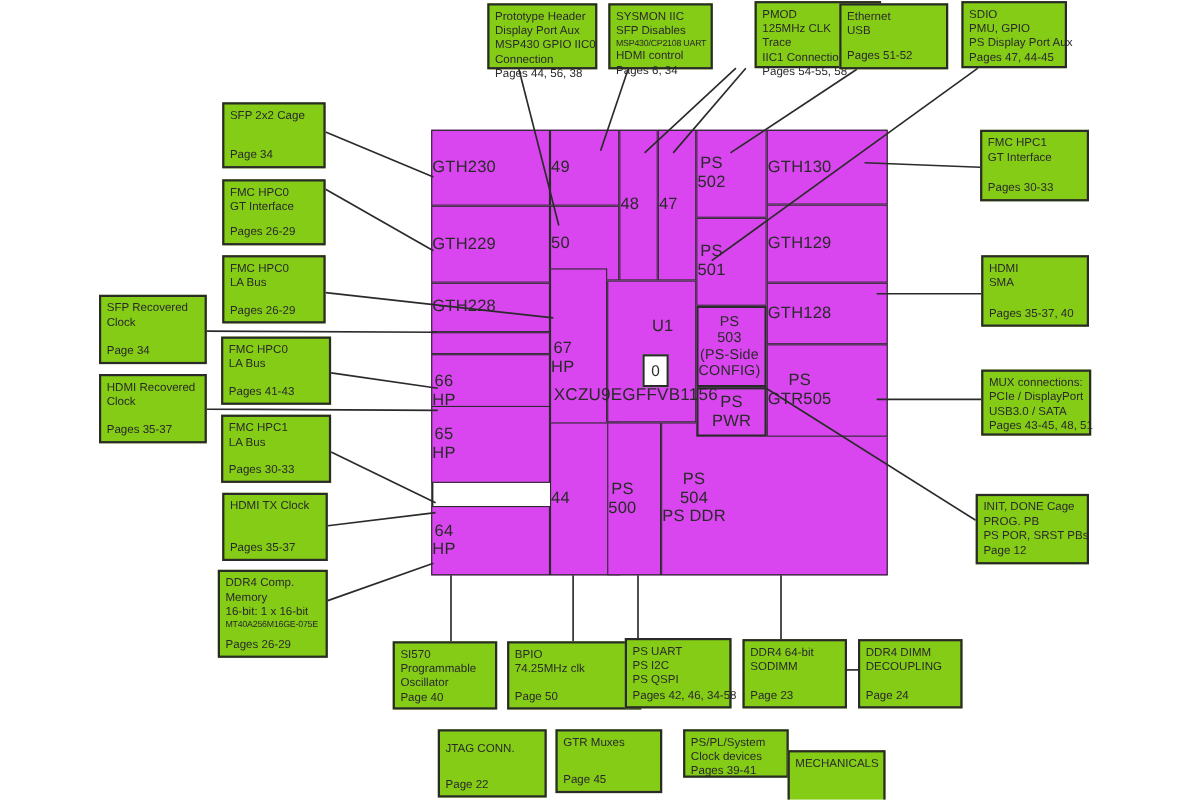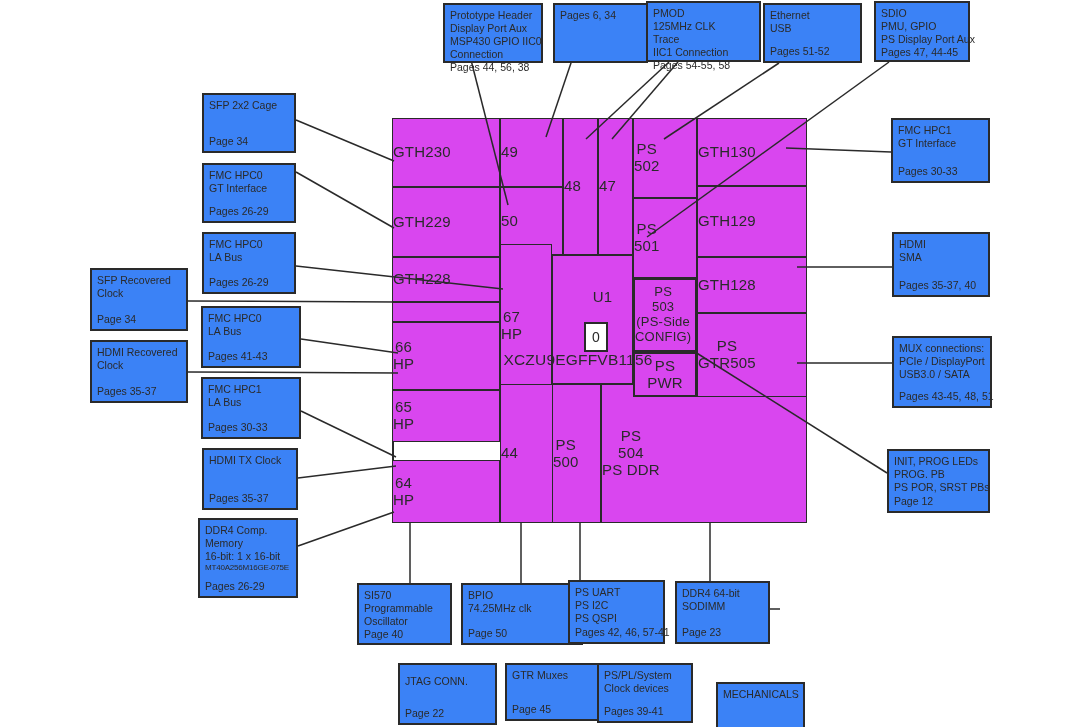--- a/index.html
+++ b/index.html
@@ -21,21 +21,21 @@
   .config-box{
     position:absolute;border:2px solid var(--ink);box-sizing:border-box;background:#fff;
     display:flex;align-items:center;justify-content:center;font-size:14px;
   }
   .part-number{position:absolute;font-size:15.5px;text-align:center;letter-spacing:.2px;}
   
   .overlay{position:absolute;left:0;top:0;pointer-events:none;}
   .overlay line{stroke:var(--ink);stroke-width:1.5;}
   
   .callout{
-    position:absolute;border:2px solid var(--ink);box-sizing:border-box;background:#3b82f6;
+    position:absolute;border:2px solid var(--ink);box-sizing:border-box;background:#84cc16;
     display:flex;flex-direction:column;justify-content:space-between;
     padding:4px 5px 3px 5px;font-size:10.5px;line-height:1.24;
   }
   .callout .ln{white-space:nowrap;}
   .callout .ln.sm{font-size:8px;letter-spacing:-.2px;}
   .c-pages{white-space:nowrap;}
 </style>
 </head>
 <body>
 
@@ -50,21 +50,21 @@
       <span class="bank-label">GTH229</span>
     </div>
   <div class="cell" style="left:392px;top:257px;width:108px;height:45px">
       <span class="bank-label">GTH228</span>
     </div>
   <div class="cell" style="left:392px;top:302px;width:108px;height:20px"></div>
   <div class="cell" style="left:392px;top:322px;width:108px;height:68px">
       <span class="bank-label">66
 HP</span>
     </div>
-  <div class="cell" style="left:392px;top:390px;width:108px;height:52px">
+  <div class="cell" style="left:392px;top:369px;width:108px;height:70px">
       <span class="bank-label">65
 HP</span>
     </div>
   <div class="cell" style="left:392px;top:460px;width:108px;height:63px">
       <span class="bank-label">64
 HP</span>
     </div>
 
   <div class="cell" style="left:500px;top:118px;width:63px;height:69px">
       <span class="bank-label">49</span>
@@ -173,24 +173,30 @@
     <div>
       <div class="ln">Prototype Header</div>
       <div class="ln">Display Port Aux</div>
       <div class="ln">MSP430 GPIO IIC0</div>
       <div class="ln">Connection</div>
     </div>
     <div class="c-pages">Pages 44, 56, 38</div>
   </div>
 
   <div class="callout" style="left:553px;top:3px;width:95px;height:60px">
+    <div>
+      <div class="ln">SYSMON IIC</div>
+      <div class="ln">SFP Disables</div>
+      <div class="ln sm">MSP430/CP2108 UART</div>
+      <div class="ln">HDMI control</div>
+    </div>
     <div class="c-pages">Pages 6, 34</div>
   </div>
 
-  <div class="callout" style="left:646px;top:1px;width:115px;height:61px">
+  <div class="callout" style="left:686px;top:1px;width:115px;height:61px">
     <div>
       <div class="ln">PMOD</div>
       <div class="ln">125MHz CLK</div>
       <div class="ln">Trace</div>
       <div class="ln">IIC1 Connection</div>
     </div>
     <div class="c-pages">Pages 54-55, 58</div>
   </div>
 
   <div class="callout" style="left:763px;top:3px;width:99px;height:60px">
@@ -291,32 +297,32 @@
   </div>
 
   <div class="callout" style="left:892px;top:232px;width:98px;height:65px">
     <div>
       <div class="ln">HDMI</div>
       <div class="ln">SMA</div>
     </div>
     <div class="c-pages">Pages 35-37, 40</div>
   </div>
 
-  <div class="callout" style="left:892px;top:336px;width:100px;height:72px">
+  <div class="callout" style="left:892px;top:336px;width:100px;height:60px">
     <div>
       <div class="ln">MUX connections:</div>
       <div class="ln">PCIe / DisplayPort</div>
       <div class="ln">USB3.0 / SATA</div>
     </div>
     <div class="c-pages">Pages 43-45, 48, 51</div>
   </div>
 
   <div class="callout" style="left:887px;top:449px;width:103px;height:64px">
     <div>
-      <div class="ln">INIT, PROG LEDs</div>
+      <div class="ln">INIT, DONE Cage</div>
       <div class="ln">PROG. PB</div>
       <div class="ln">PS POR, SRST PBs</div>
     </div>
     <div class="c-pages">Page 12</div>
   </div>
 
   <div class="callout" style="left:357px;top:583px;width:95px;height:62px">
     <div>
       <div class="ln">SI570</div>
       <div class="ln">Programmable</div>
@@ -332,47 +338,54 @@
     </div>
     <div class="c-pages">Page 50</div>
   </div>
 
   <div class="callout" style="left:568px;top:580px;width:97px;height:64px">
     <div>
       <div class="ln">PS UART</div>
       <div class="ln">PS I2C</div>
       <div class="ln">PS QSPI</div>
     </div>
-    <div class="c-pages">Pages 42, 46, 57-41</div>
+    <div class="c-pages">Pages 42, 46, 34-58</div>
   </div>
 
   <div class="callout" style="left:675px;top:581px;width:95px;height:63px">
     <div>
       <div class="ln">DDR4 64-bit</div>
       <div class="ln">SODIMM</div>
     </div>
     <div class="c-pages">Page 23</div>
   </div>
 
+  <div class="callout" style="left:780px;top:581px;width:95px;height:63px">
+    <div>
+      <div class="ln">DDR4 DIMM</div>
+      <div class="ln">DECOUPLING</div>
+    </div>
+    <div class="c-pages">Page 24</div>
+  </div>
 
   <div class="callout" style="left:398px;top:663px;width:99px;height:62px">
     <div style="padding-top:6px">
         <div class="ln">JTAG CONN.</div>
       </div>
     <div class="c-pages">Page 22</div>
   </div>
 
   <div class="callout" style="left:505px;top:663px;width:97px;height:58px">
     <div>
         <div class="ln">GTR Muxes</div>
       </div>
     <div class="c-pages">Page 45</div>
   </div>
 
-  <div class="callout" style="left:597px;top:663px;width:96px;height:60px">
+  <div class="callout" style="left:621px;top:663px;width:96px;height:44px">
     <div>
       <div class="ln">PS/PL/System</div>
       <div class="ln">Clock devices</div>
     </div>
     <div class="c-pages">Pages 39-41</div>
   </div>
 
   <div class="callout" style="left:716px;top:682px;width:89px;height:64px">
     <div>
         <div class="ln">MECHANICALS</div>

